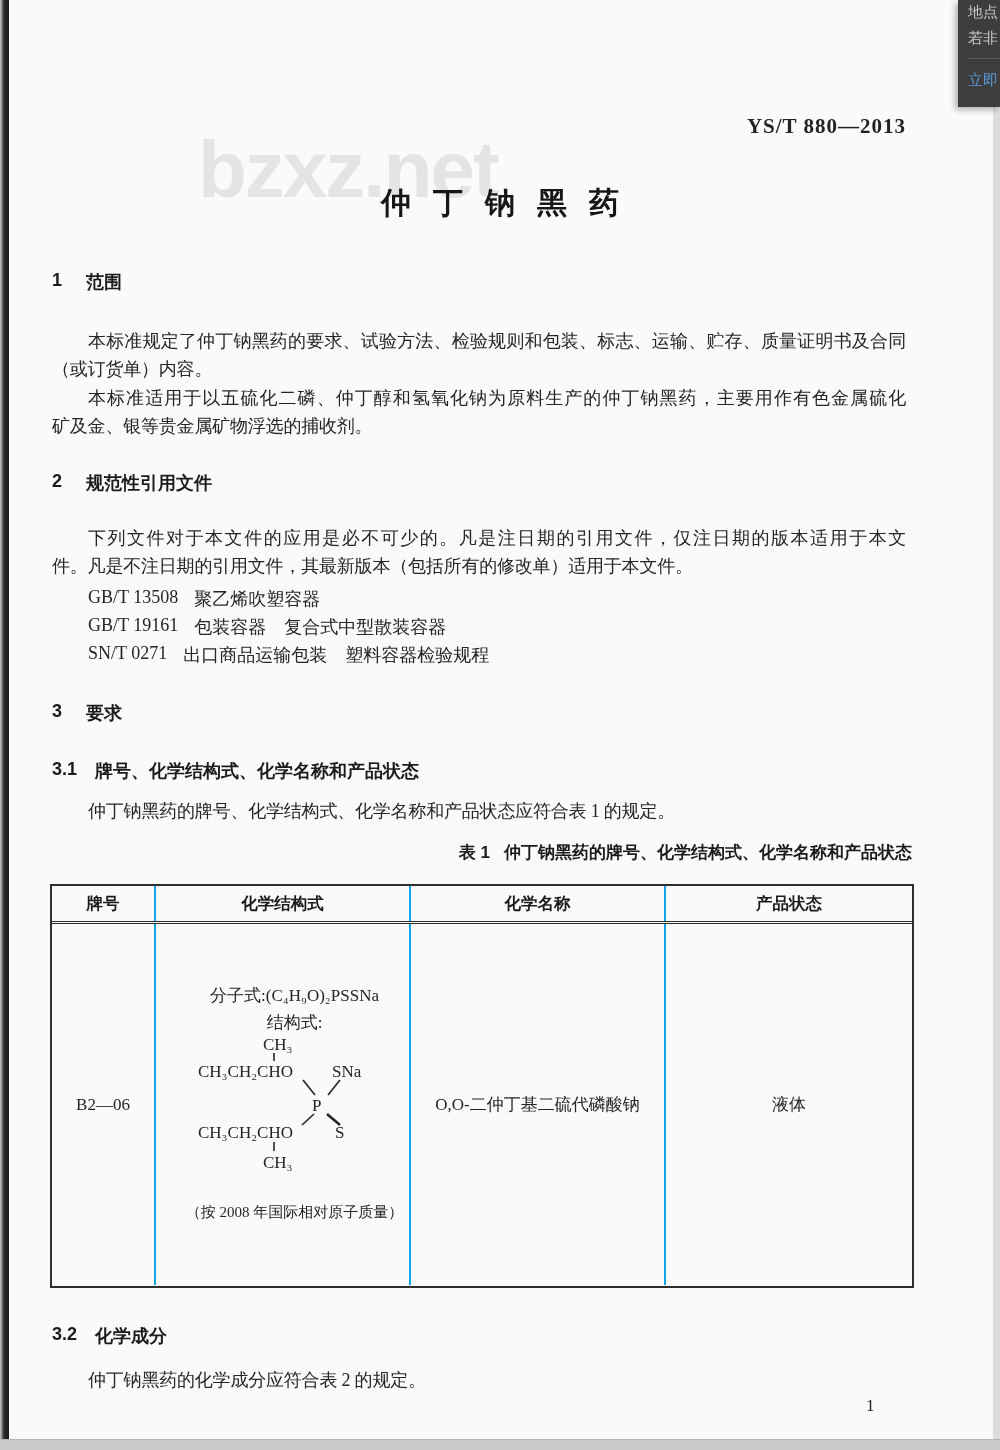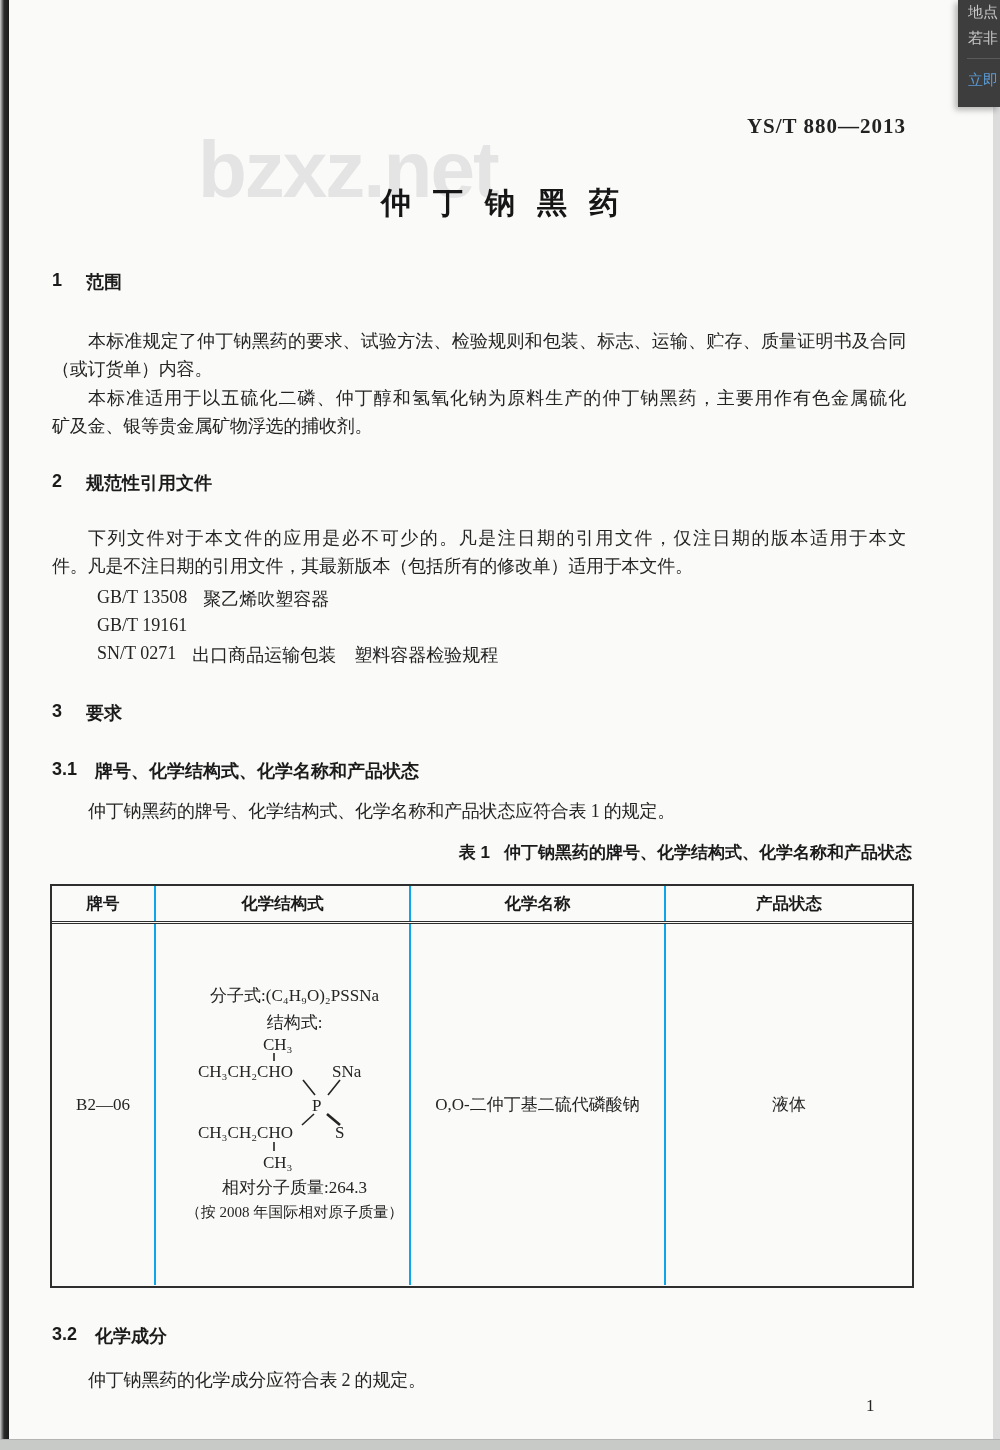--- a/index.html
+++ b/index.html
@@ -28,21 +28,21 @@
   
   .sec-heading{font-family:"Liberation Sans",sans-serif;font-weight:bold;font-size:18px;
                color:#1b1b1b;left:52px;display:flex;}
   .sec-heading .num{margin-right:24px;}
   .sec-heading.sub .num{margin-right:18px;}
   
   .line{font-size:18px;letter-spacing:-0.2px;color:#242424;white-space:nowrap;}
   .line.indent{left:88px;}
   .line.flush{left:52px;}
   .line.just{width:818px;text-align:justify;text-align-last:justify;white-space:normal;height:24px;overflow:hidden;}
-  .ref-line{left:97px;font-size:18px;color:#242424;display:flex;white-space:nowrap;}
+  .ref-line{left:88px;font-size:18px;color:#242424;display:flex;white-space:nowrap;}
   .ref-line .code{margin-right:16px;}
   
   .tbl-caption{top:841px;left:52px;width:860px;text-align:right;
                font-family:"Liberation Sans",sans-serif;font-weight:bold;font-size:17px;color:#1b1b1b;}
   .tbl-caption .cap-label{margin-right:14px;}
   
   .table1{top:884px;left:50px;width:864px;height:404px;border:2px solid #2e2e2e;
           box-sizing:border-box;background:transparent;}
   .thead{display:flex;height:38px;border-bottom:3px double #2e2e2e;box-sizing:border-box;}
   .tbody{display:flex;height:361px;box-sizing:border-box;}
@@ -92,20 +92,21 @@
   <span>规范性引用文件</span>
 </div>
 <div class="abs line indent just" style="top:526px;">下列文件对于本文件的应用是必不可少的。凡是注日期的引用文件，仅注日期的版本适用于本文</div>
 <div class="abs line flush" style="top:554px;">件。凡是不注日期的引用文件，其最新版本（包括所有的修改单）适用于本文件。</div>
 <div class="abs ref-line" style="top:587px;">
   <span class="code">GB/T 13508</span>
   <span>聚乙烯吹塑容器</span>
 </div>
 <div class="abs ref-line" style="top:615px;text-align:center;">
   <span class="code">GB/T 19161</span>
+  <span>包装容器　复合式中型散装容器</span>
 </div>
 <div class="abs ref-line" style="top:643px;">
   <span class="code">SN/T 0271</span>
   <span>出口商品运输包装　塑料容器检验规程</span>
 </div>
 
 <div class="abs sec-heading" style="top:701px;">
   <span class="num">3</span>
   <span>要求</span>
 </div>
@@ -131,21 +132,20 @@
     <div class="cell c2 struct-cell">
       <div class="sline ctr" style="top:60px;">分子式:(C₄H₉O)₂PSSNa</div>
       <div class="sline ctr" style="top:87px;">结构式:</div>
       <div class="sline" style="top:111px;left:107px;">CH₃</div>
       <div class="sline" style="top:138px;left:42px;">CH₃CH₂CHO</div>
       <div class="sline" style="top:138px;left:176px;">SNa</div>
       <div class="sline" style="top:172px;left:156px;">P</div>
       <div class="sline" style="top:199px;left:42px;">CH₃CH₂CHO</div>
       <div class="sline" style="top:199px;left:179px;">S</div>
       <div class="sline" style="top:229px;left:107px;">CH₃</div>
-      <div class="sline ctr" style="top:252px;">相对分子质量:264.3</div>
       <div class="sline ctr note" style="top:279px;">（按 2008 年国际相对原子质量）</div>
       <svg class="bonds" width="253" height="361" viewBox="0 0 253 361">
         <line x1="118" y1="129" x2="118" y2="137" stroke="#242424" stroke-width="1.6"></line>
         <line x1="147" y1="156" x2="159" y2="171" stroke="#242424" stroke-width="1.6"></line>
         <line x1="184" y1="156" x2="172" y2="171" stroke="#242424" stroke-width="1.6"></line>
         <line x1="158" y1="190" x2="146" y2="201" stroke="#242424" stroke-width="1.6"></line>
         <line x1="171" y1="190" x2="184" y2="201" stroke="#242424" stroke-width="2.6"></line>
         <line x1="118" y1="218" x2="118" y2="227" stroke="#242424" stroke-width="1.6"></line>
       </svg>
     </div>

